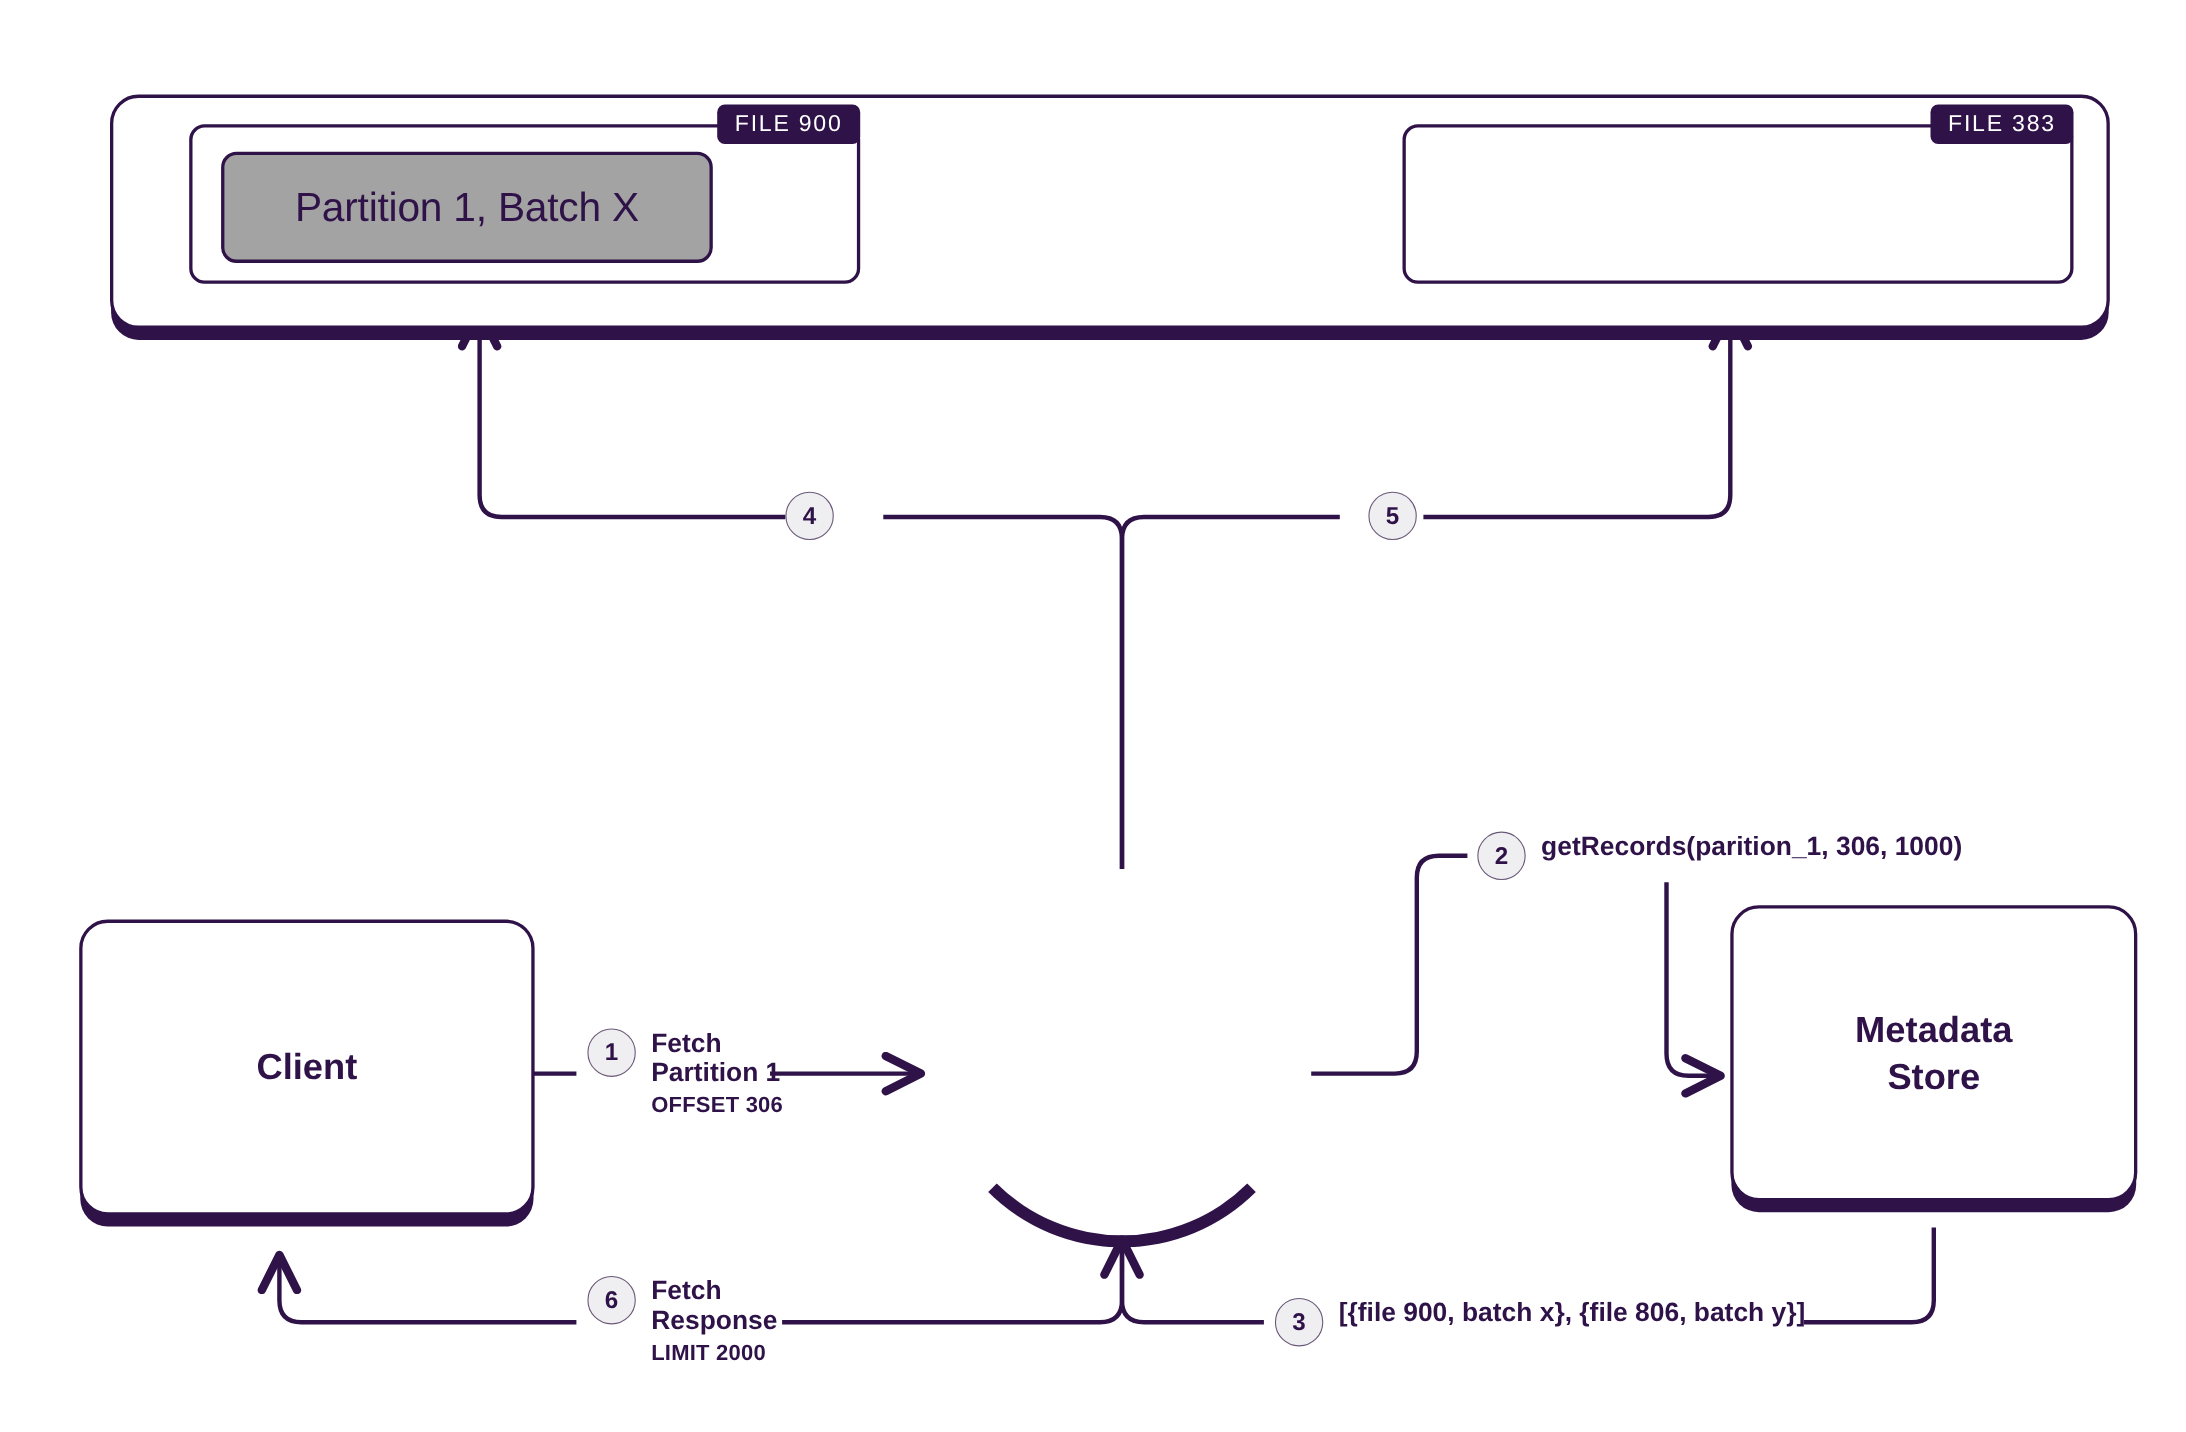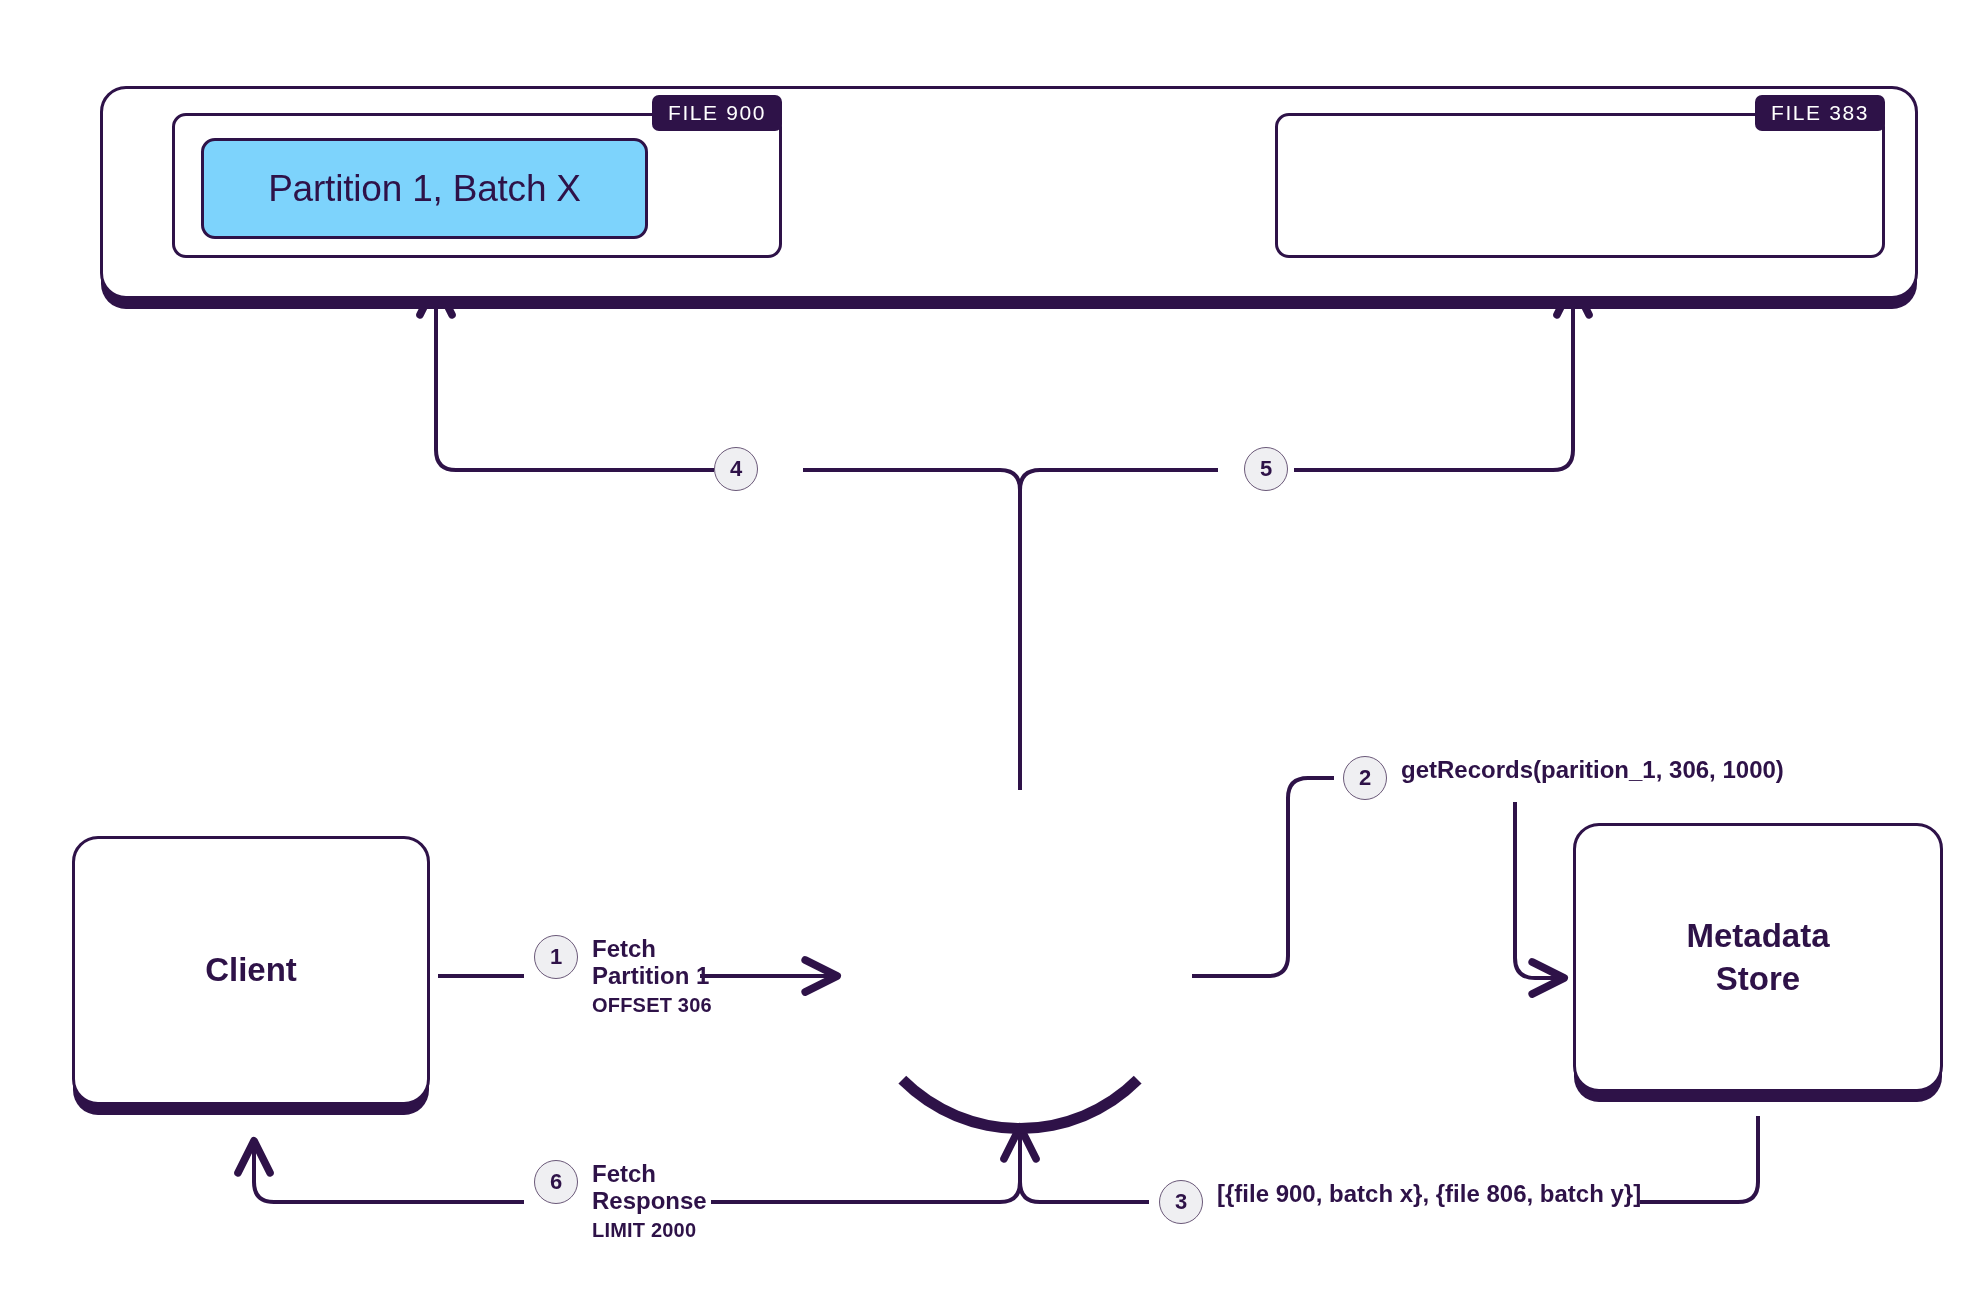--- a/index.html
+++ b/index.html
@@ -46,21 +46,21 @@
     line-height: 1;
     white-space: nowrap;
   }
 
   .batch-box {
     position: absolute;
     left: 26px; top: 22px;
     width: 447px; height: 101px;
     border: 3px solid #2E1248;
     border-radius: 14px;
-    background: #7dd3fc;
+    background: #a3a3a3;
     display: flex; align-items: center; justify-content: center;
     color: #2E1248;
     font-size: 37px;
     font-weight: 400;
     letter-spacing: -0.2px;
     white-space: nowrap;
   }
 
   
   .node-box {
@@ -69,21 +69,21 @@
     border-radius: 26px;
     background: #ffffff;
     box-shadow: 0 11px 0 -1px #2E1248;
     display: flex; align-items: center; justify-content: center;
     text-align: center;
     color: #2E1248;
     font-size: 33px;
     font-weight: 700;
     line-height: 1.28;
   }
-  #client-box   { left: 72px;  top: 836px; width: 358px; height: 269px; }
+  #client-box   { left: 72px;  top: 836px; width: 414px; height: 269px; }
   #metadata-box { left: 1573px; top: 823px; width: 370px; height: 269px; }
 
   .agent-circle {
     position: absolute;
     left: 848px; top: 790px;
     width: 344px; height: 344px;
     border: 3px solid #2E1248;
     border-radius: 50%;
     background: #ffffff;
     display: flex; align-items: center; justify-content: center;

